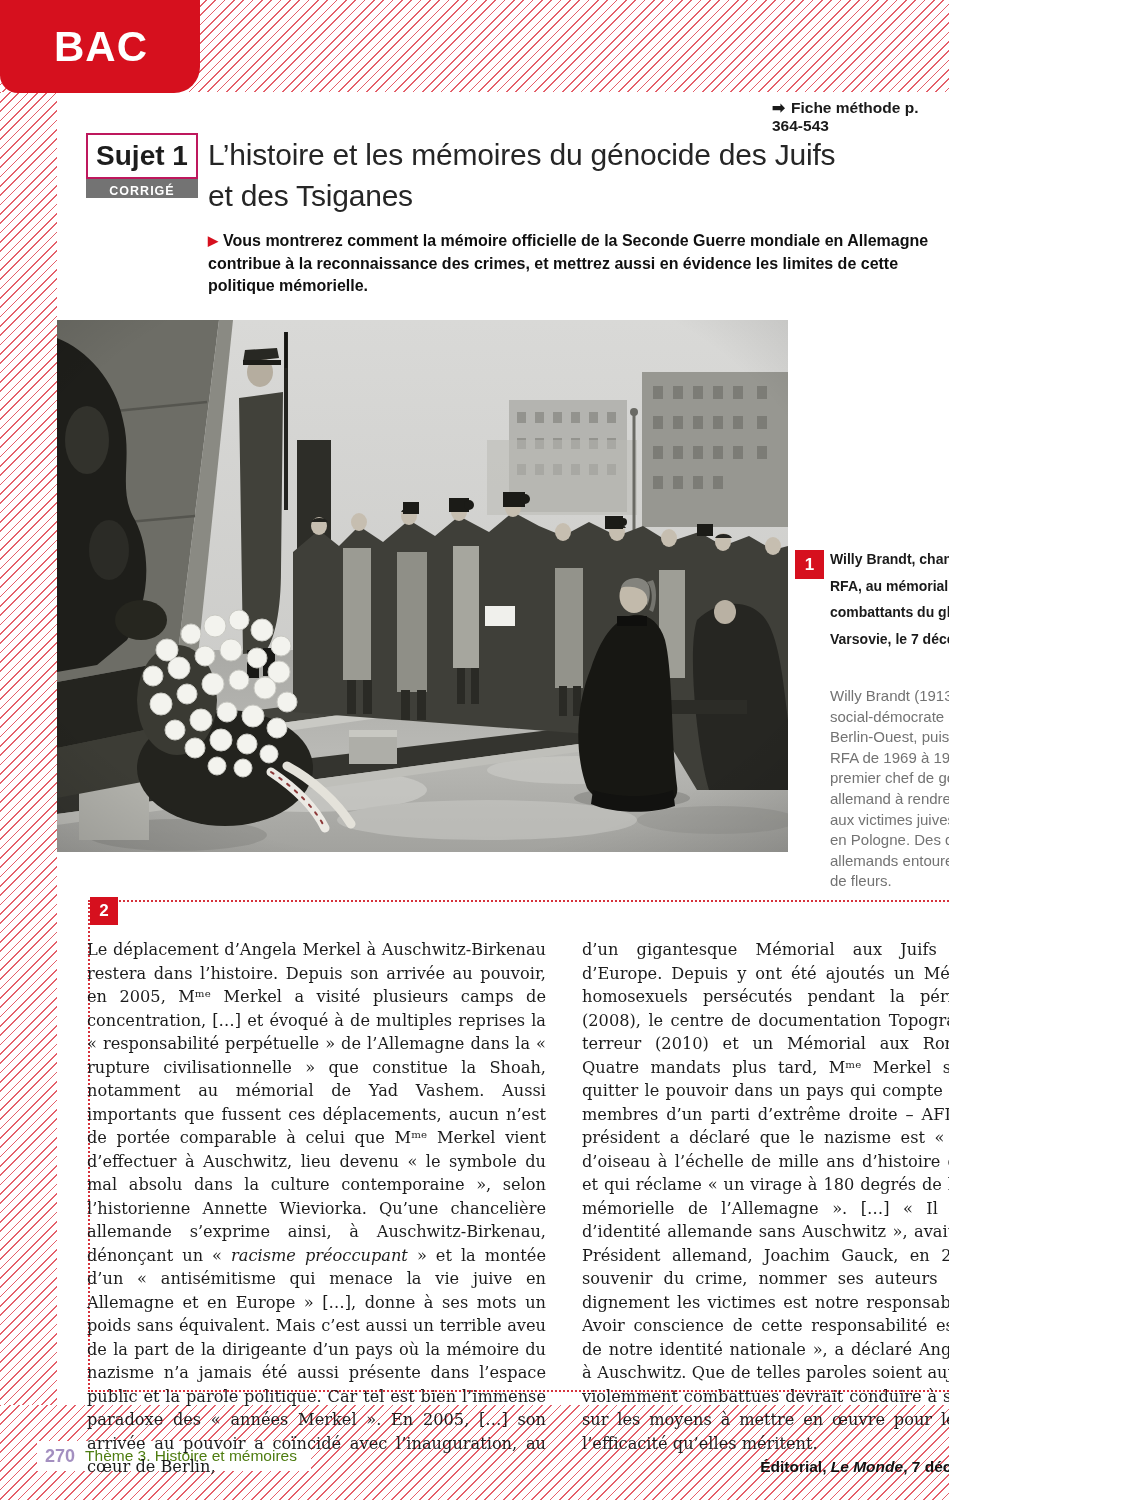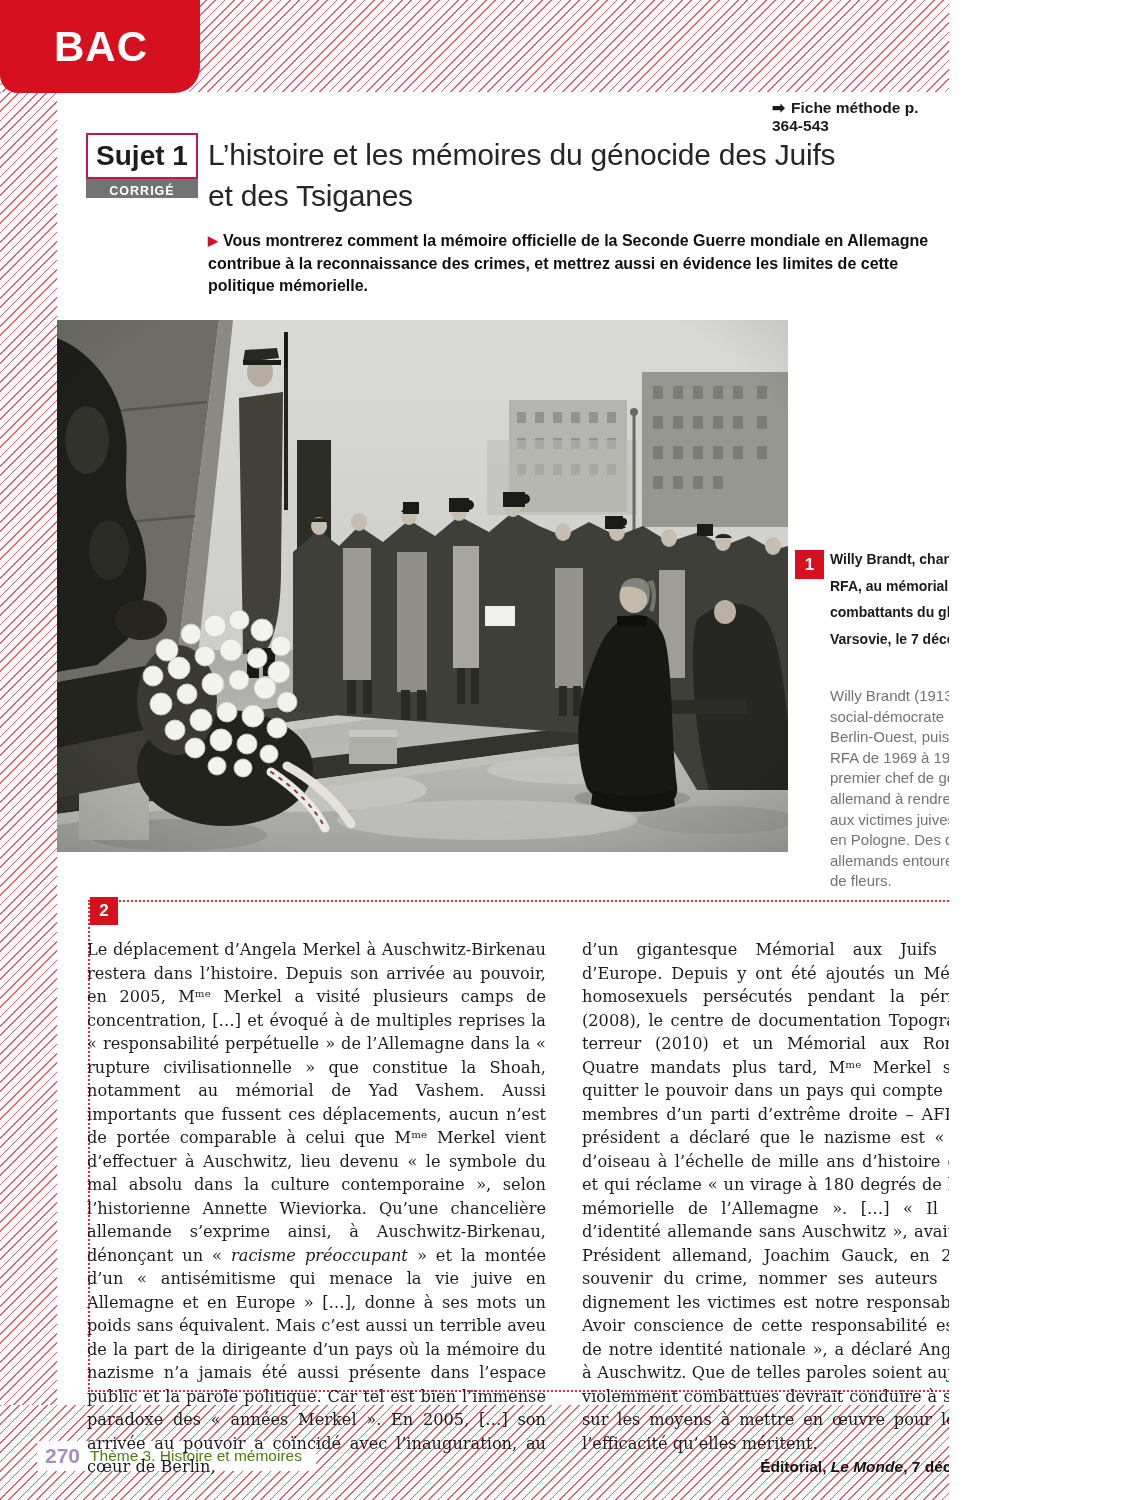--- a/index.html
+++ b/index.html
@@ -55,21 +55,21 @@
             font-size:16.2px;line-height:23.5px;color:#1c1c1c;text-align:justify;z-index:3;}
   #doc2-col-left{left:87px;}
   #doc2-col-right{left:582px;}
   .doc2-col .it{font-style:italic;}
   #doc2-source{display:block;text-align:right;font-family:"Liberation Sans",sans-serif;
                font-size:15.5px;font-weight:bold;color:#111111;}
   #doc2-source .it{font-style:italic;}
 
   #footer-box{position:absolute;left:37px;top:1441px;height:30px;background:#ffffff;display:flex;
               align-items:center;padding:0 14px 0 8px;}
-  #footer-box .pagenum{color:#a38fc0;font-weight:bold;font-size:21px;margin-right:10px;}
+  #footer-box .pagenum{color:#a38fc0;font-weight:bold;font-size:18px;margin-right:10px;}
   #footer-box .ftext{color:#4d7c0f;font-weight:normal;font-size:15.5px;white-space:nowrap;}
 </style>
 </head>
 <body>
 
 <div id="page">
 
   <div id="hatch-top" class="hatch"></div>
   <div id="hatch-left" class="hatch"></div>
   <div id="hatch-bottom" class="hatch"></div>

